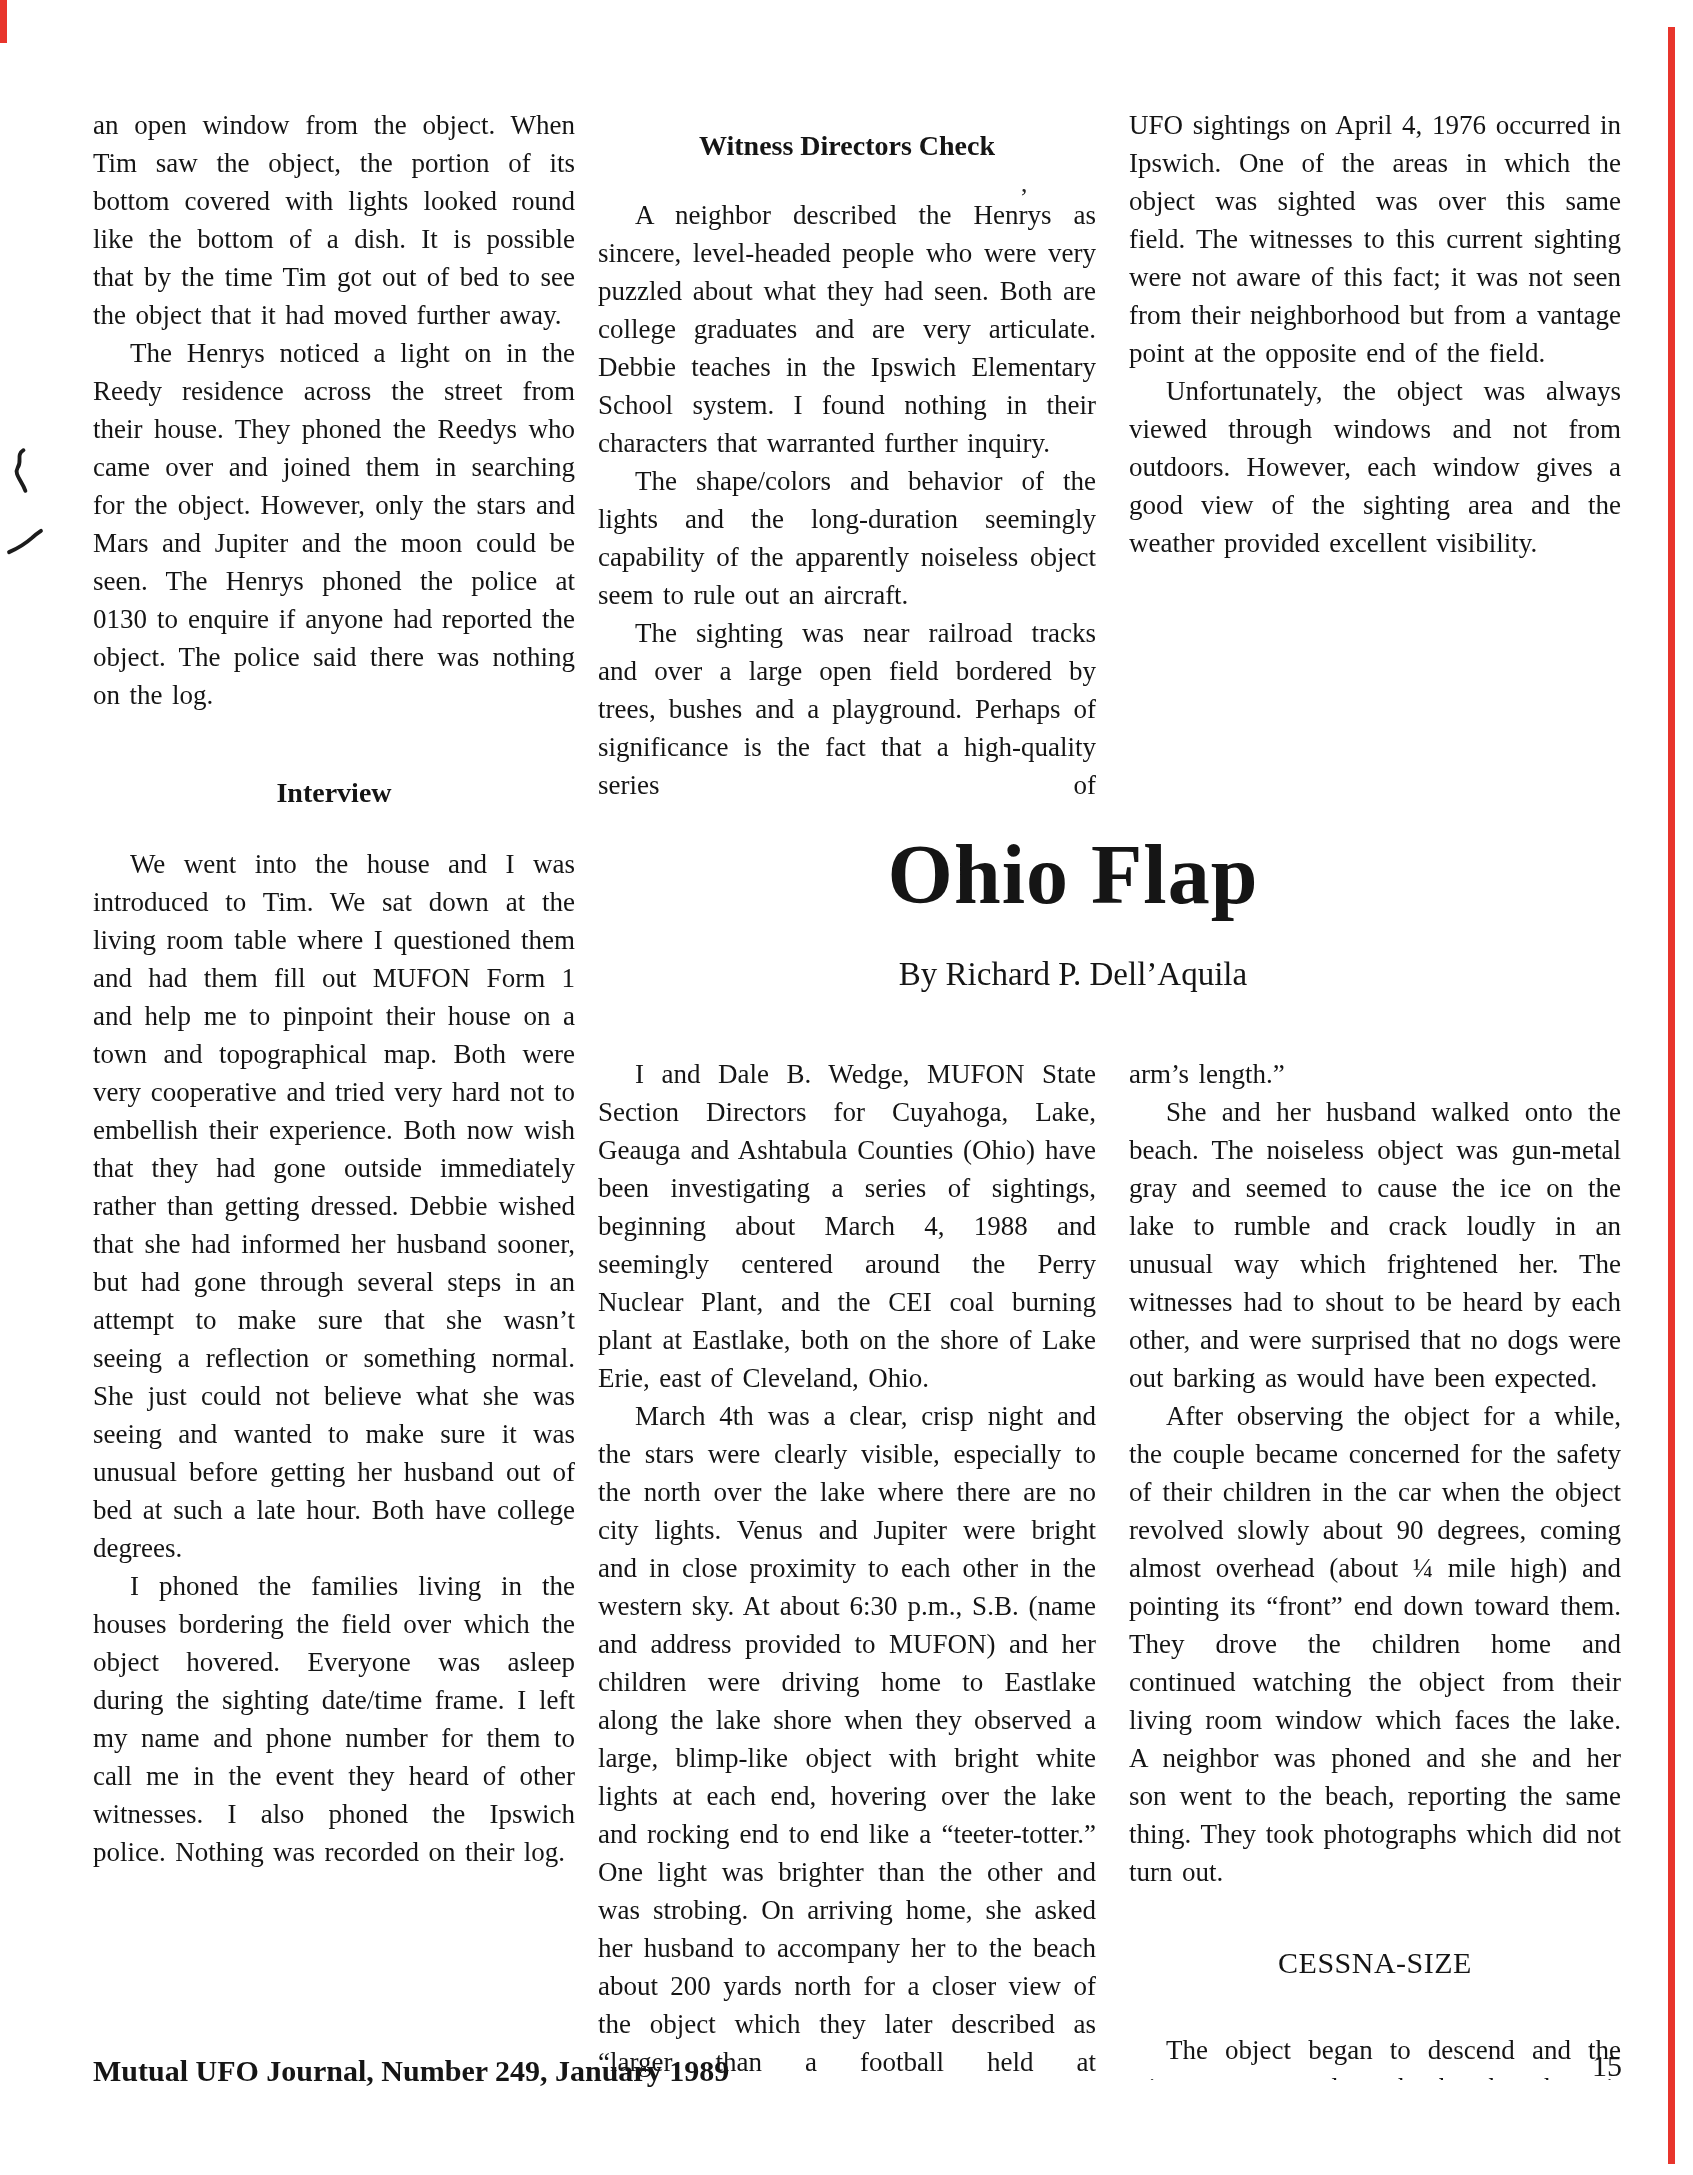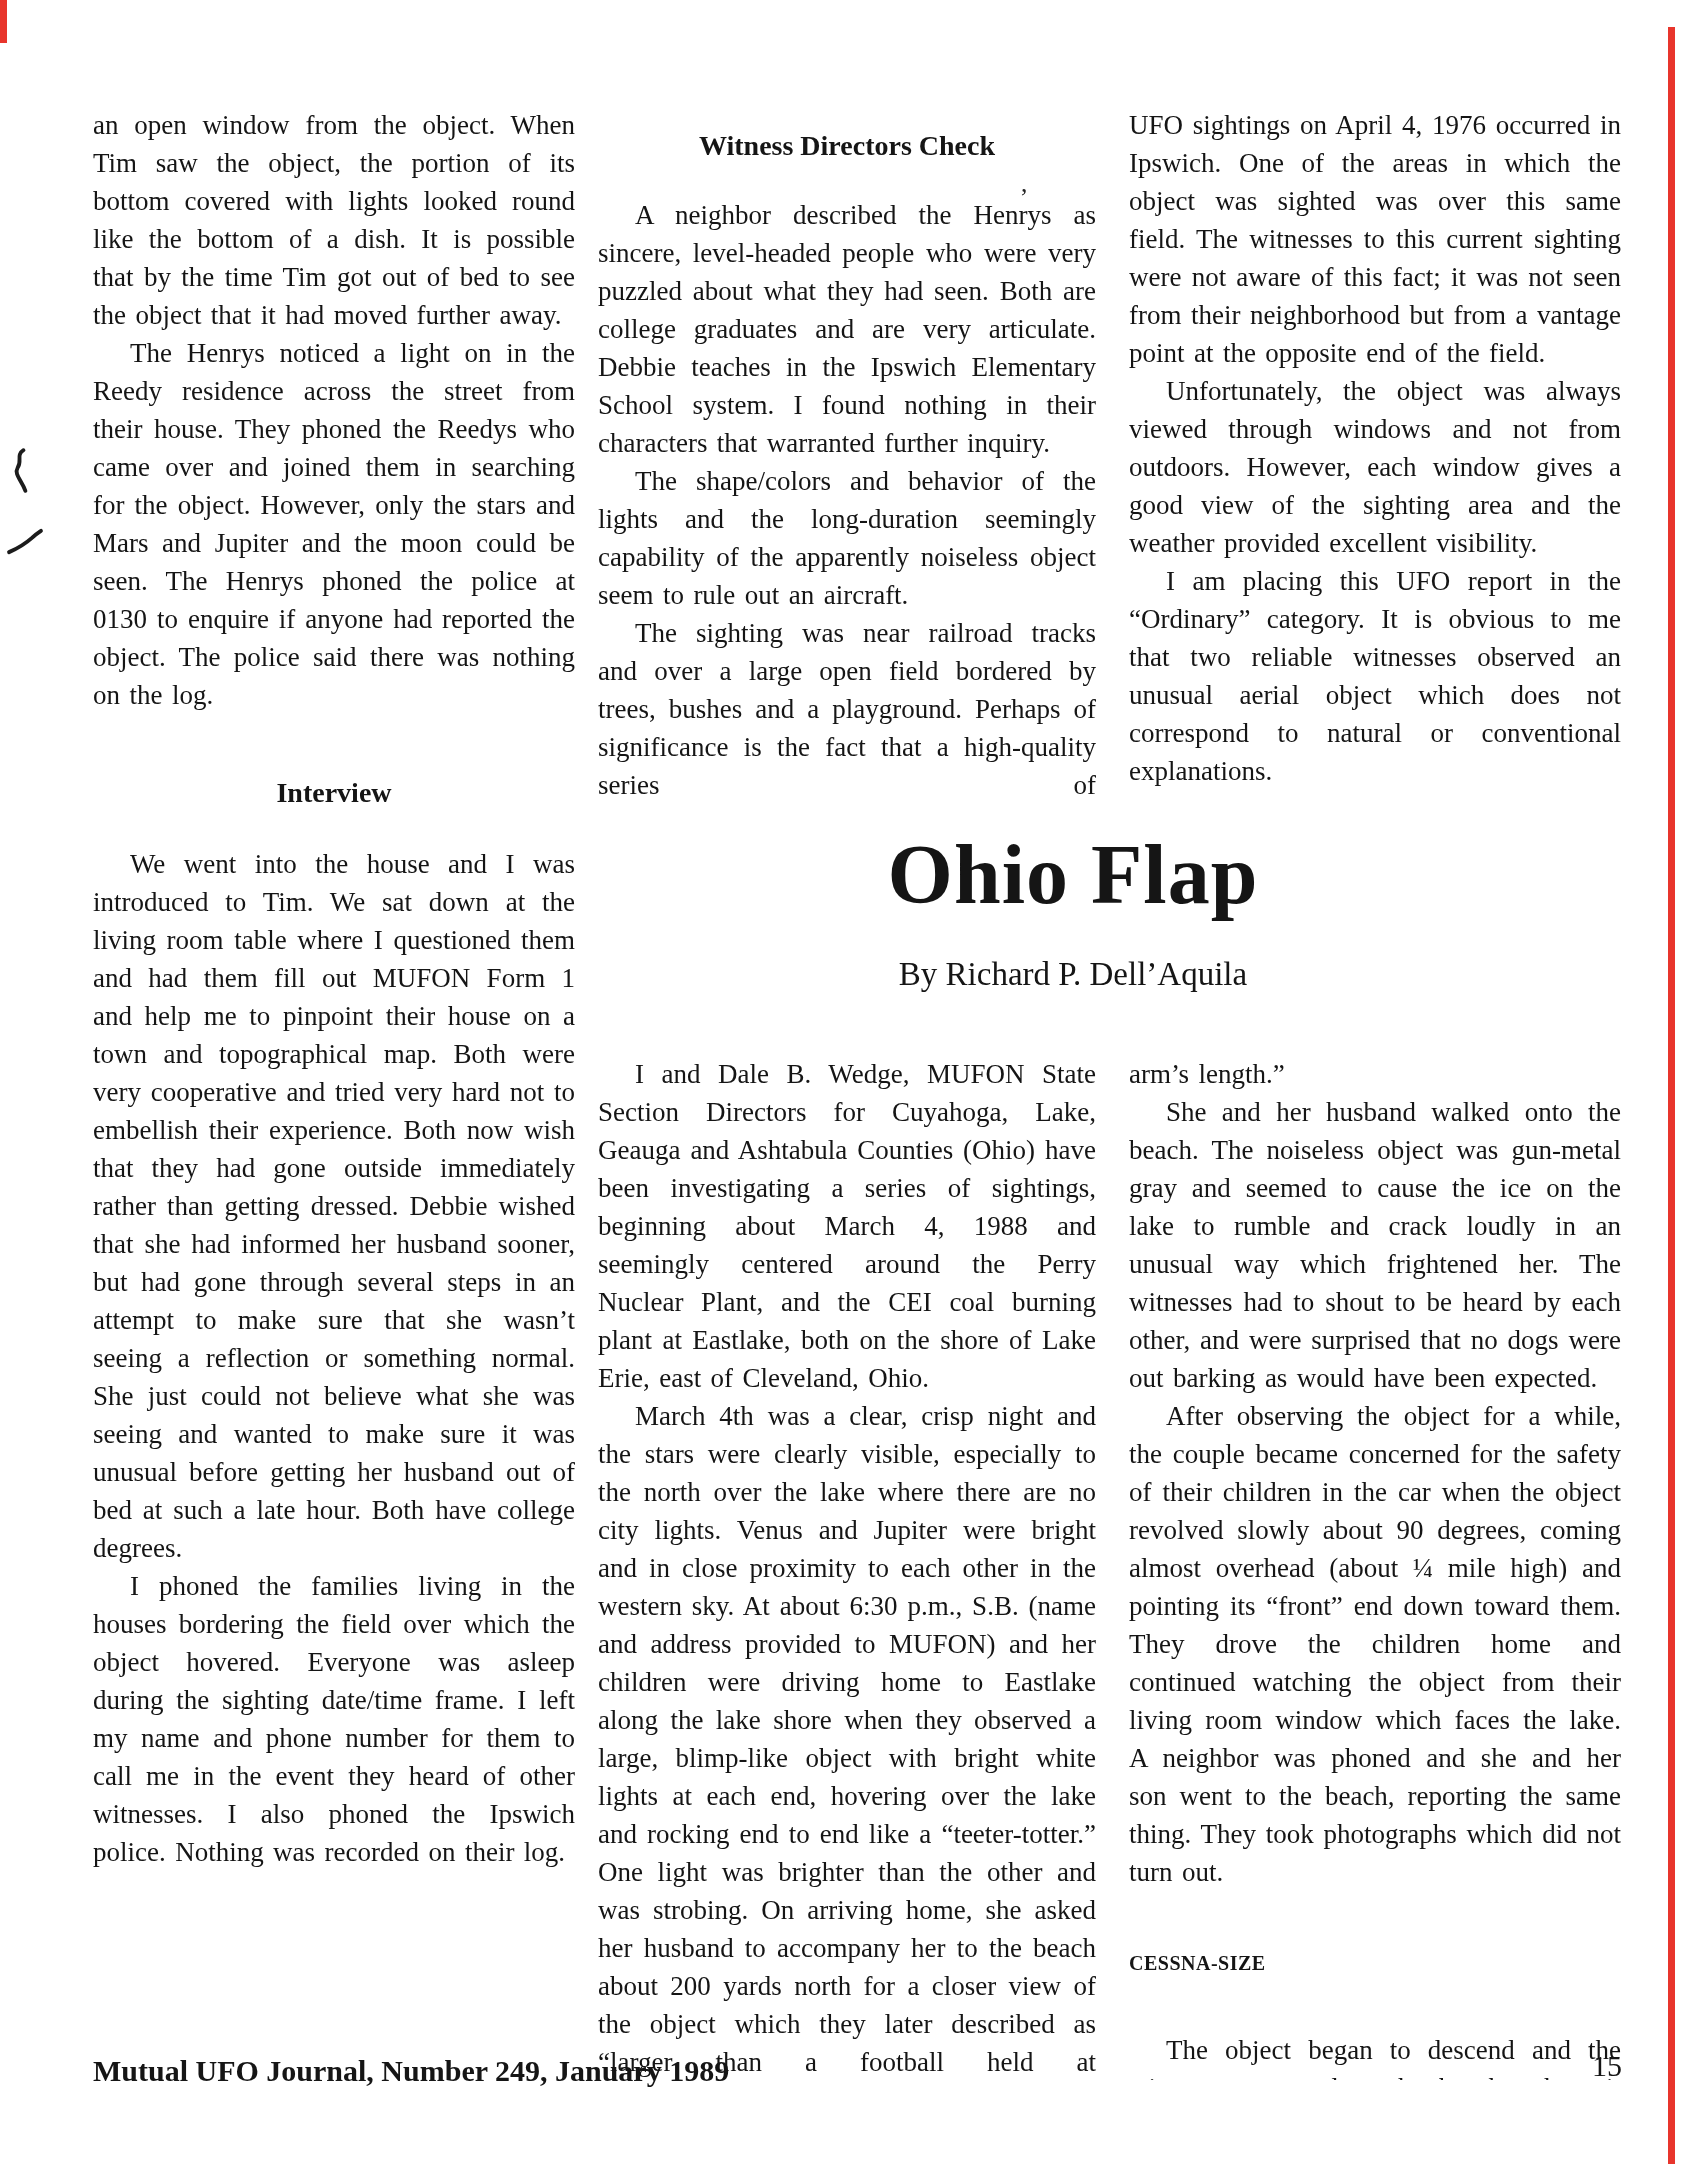--- a/index.html
+++ b/index.html
@@ -36,22 +36,23 @@
     text-align: center;
     letter-spacing: 1px;
     white-space: nowrap;
   }
   .byline {
     font-size: 33px;
     text-align: center;
     white-space: nowrap;
   }
   .cessna-heading {
-    font-weight: bold;
-    font-size: 20px;
+    font-weight: normal;
+    font-size: 30px;
+    text-align: center;
     margin: 53px 0 49px 0;
     letter-spacing: 0.5px;
   }
   .footer-line {
     font-weight: bold;
     font-size: 30px;
     white-space: nowrap;
   }
   .page-number {
     font-weight: normal;
@@ -97,21 +98,20 @@
 
   <div class="abs body-text" style="left:598px; top:196px; width:498px; height:627px;">
     <p class="indent">A neighbor described the Henrys as sincere, level-headed people who were very puzzled about what they had seen. Both are college graduates and are very articulate. Debbie teaches in the Ipswich Elementary School system. I found nothing in their characters that warranted further inquiry.</p>
     <p class="indent">The shape/colors and behavior of the lights and the long-duration seemingly capability of the apparently noiseless object seem to rule out an aircraft.</p>
     <p class="indent justify-last">The sighting was near railroad tracks and over a large open field bordered by trees, bushes and a playground. Perhaps of significance is the fact that a high-quality series of</p>
   </div>
 
   <div class="abs body-text" style="left:1129px; top:106px; width:492px; height:701px;">
     <p>UFO sightings on April 4, 1976 occurred in Ipswich. One of the areas in which the object was sighted was over this same field. The witnesses to this current sighting were not aware of this fact; it was not seen from their neighborhood but from a vantage point at the opposite end of the field.</p>
     <p class="indent">Unfortunately, the object was always viewed through windows and not from outdoors. However, each window gives a good view of the sighting area and the weather provided excellent visibility.</p>
-    <p class="indent">I am placing this UFO report in the “Ordinary” category. It is obvious to me that two reliable witnesses observed an unusual aerial object which does not correspond to natural or conventional explanations.</p>
   </div>
 
   <div class="abs article-title" style="left:686px; top:828px; width:774px;">Ohio Flap</div>
   <div class="abs byline" style="left:686px; top:956px; width:774px;">By Richard P. Dell’Aquila</div>
 
   <div class="abs body-text" style="left:598px; top:1055px; width:498px; height:1025px;">
     <p class="indent">I and Dale B. Wedge, MUFON State Section Directors for Cuyahoga, Lake, Geauga and Ashtabula Counties (Ohio) have been investigating a series of sightings, beginning about March 4, 1988 and seemingly centered around the Perry Nuclear Plant, and the CEI coal burning plant at Eastlake, both on the shore of Lake Erie, east of Cleveland, Ohio.</p>
     <p class="indent justify-last">March 4th was a clear, crisp night and the stars were clearly visible, especially to the north over the lake where there are no city lights. Venus and Jupiter were bright and in close proximity to each other in the western sky. At about 6:30 p.m., S.B. (name and address provided to MUFON) and her children were driving home to Eastlake along the lake shore when they observed a large, blimp-like object with bright white lights at each end, hovering over the lake and rocking end to end like a “teeter-totter.” One light was brighter than the other and was strobing. On arriving home, she asked her husband to accompany her to the beach about 200 yards north for a closer view of the object which they later described as “larger than a football held at</p>
   </div>
 

